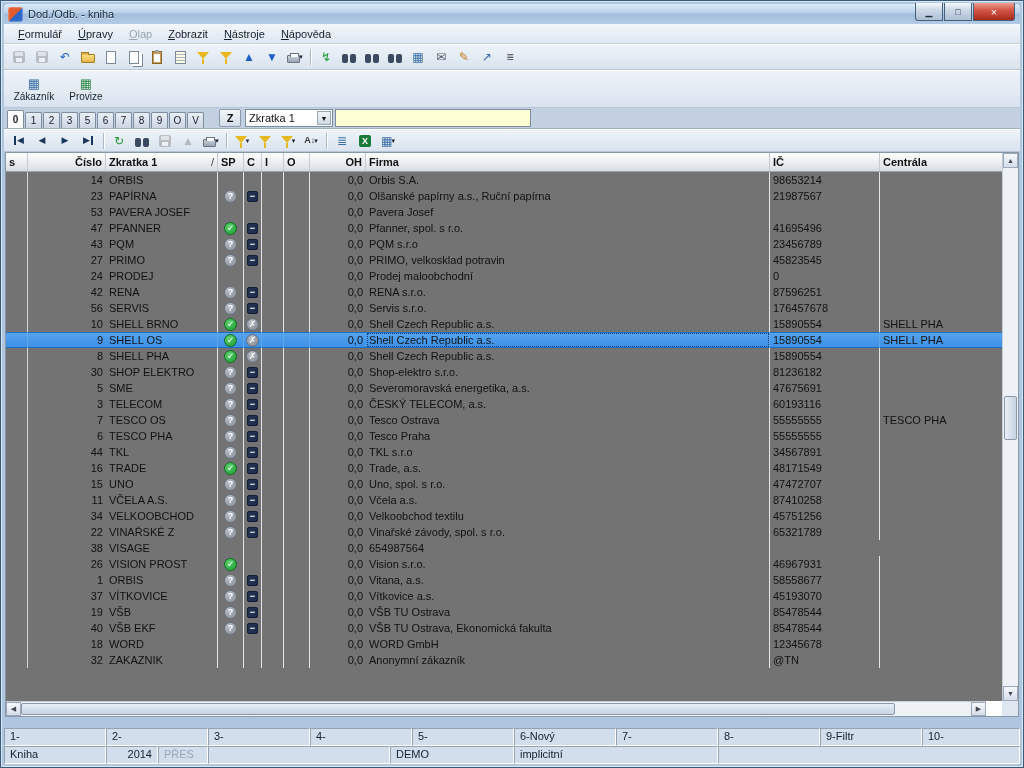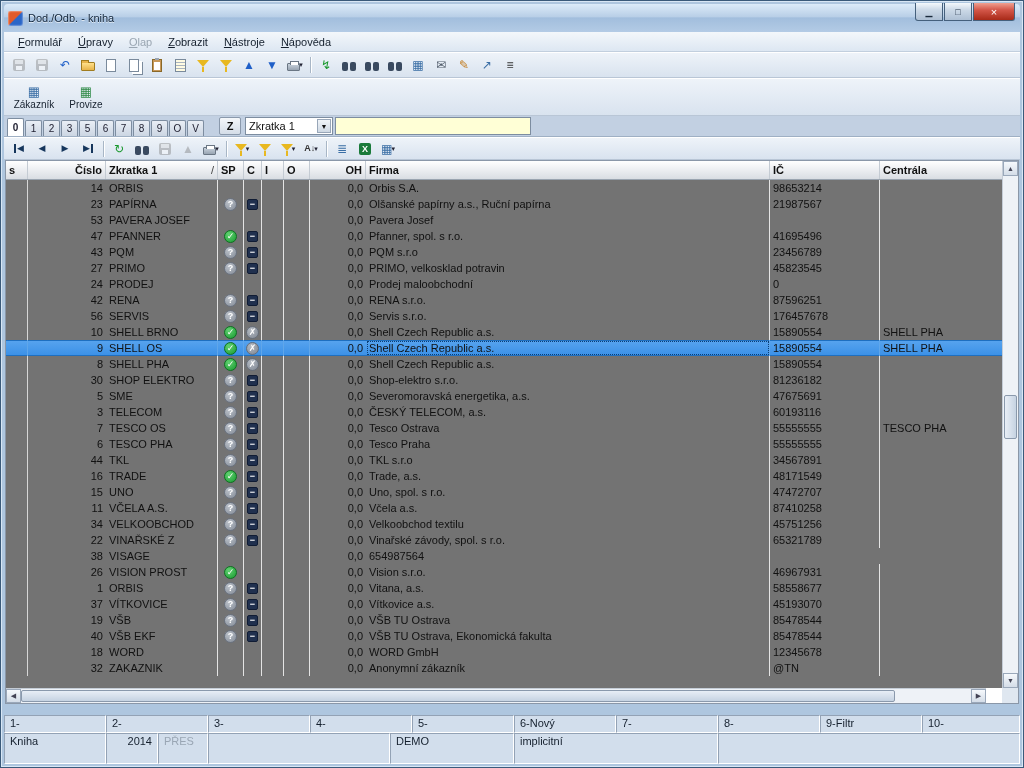--- a/index.html
+++ b/index.html
@@ -4,21 +4,21 @@
 <style>
   *{box-sizing:border-box;margin:0;padding:0}
   html,body{width:1024px;height:768px;overflow:hidden}
   body{font-family:"Liberation Sans","DejaVu Sans",sans-serif;font-size:11px;color:#111;background:#5a7da0}
 
   .window{width:1024px;height:768px;display:flex;flex-direction:column;
     border:1px solid #3a5a7a;background:#aec6df;padding:3px;
     box-shadow:inset 0 0 0 1px #d9e7f5}
 
   
-  .titlebar{height:28px;display:flex;align-items:center;padding:0 4px;
+  .titlebar{height:20px;display:flex;align-items:center;padding:0 4px;
     background:linear-gradient(#dcebf9,#b9cfe7 45%,#a2bedd 50%,#b3cbe5);
     border-radius:4px 4px 0 0;position:relative}
   .app-icon{width:15px;height:15px;border-radius:2px;margin-right:5px;
     background:linear-gradient(135deg,#e05a2a 48%,#2a66c8 52%);
     box-shadow:inset 0 0 2px #fff}
   .title-text{color:#10243a;text-shadow:0 1px 0 #ffffffaa}
   .win-controls{position:absolute;right:5px;top:-1px;display:flex}
   .win-btn{height:18px;width:28px;display:flex;align-items:center;justify-content:center;
     border:1px solid #45607c;border-top:none;color:#1a2a3c;font-size:9px;
     background:linear-gradient(#f4f8fc,#ccd9e7 40%,#aec0d4);margin-left:1px}
@@ -129,21 +129,21 @@
   .harrow{width:15px;display:flex;align-items:center;justify-content:center;font-size:7px;color:#445;
     border:1px solid #9aa8ba;background:linear-gradient(#f6f9fc,#d4dde8)}
   .htrack{flex:1;position:relative}
   .hthumb{position:absolute;top:1px;bottom:1px;left:0;width:92%;border:1px solid #8a99ac;border-radius:2px;
     background:linear-gradient(#e8eef6,#c6d3e2)}
   .corner{position:absolute;right:0;bottom:0;width:16px;height:15px;background:#dfe7f0}
 
   
   .fkeys{margin-top:11px;height:18px;display:grid;grid-template-columns:repeat(9,102px) 1fr;background:#d2deec}
   .fcell{border:1px solid;border-color:#93a2b5 #ffffff #ffffff #93a2b5;padding:1px 5px;white-space:nowrap;overflow:hidden;color:#15202e}
-  .statusbar{height:31px;display:grid;grid-template-columns:102px 52px 50px 182px 124px 204px 1fr;background:#d2deec}
+  .statusbar{height:18px;display:grid;grid-template-columns:102px 52px 50px 182px 124px 204px 1fr;background:#d2deec}
   .scell{border:1px solid;border-color:#93a2b5 #ffffff #ffffff #93a2b5;padding:1px 5px;white-space:nowrap;overflow:hidden;color:#15202e}
   .scell.r{text-align:right}
   .scell.dim{color:#9aa6b4}
 </style>
 </head>
 <body>
 
 <div class="window">
 
   <div class="titlebar">

